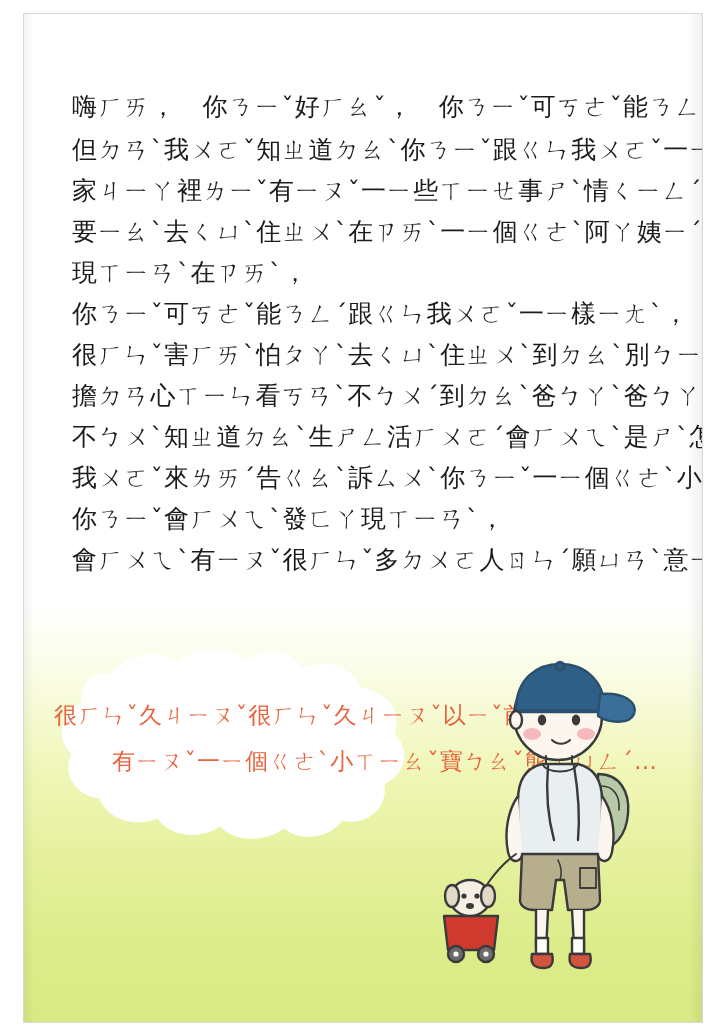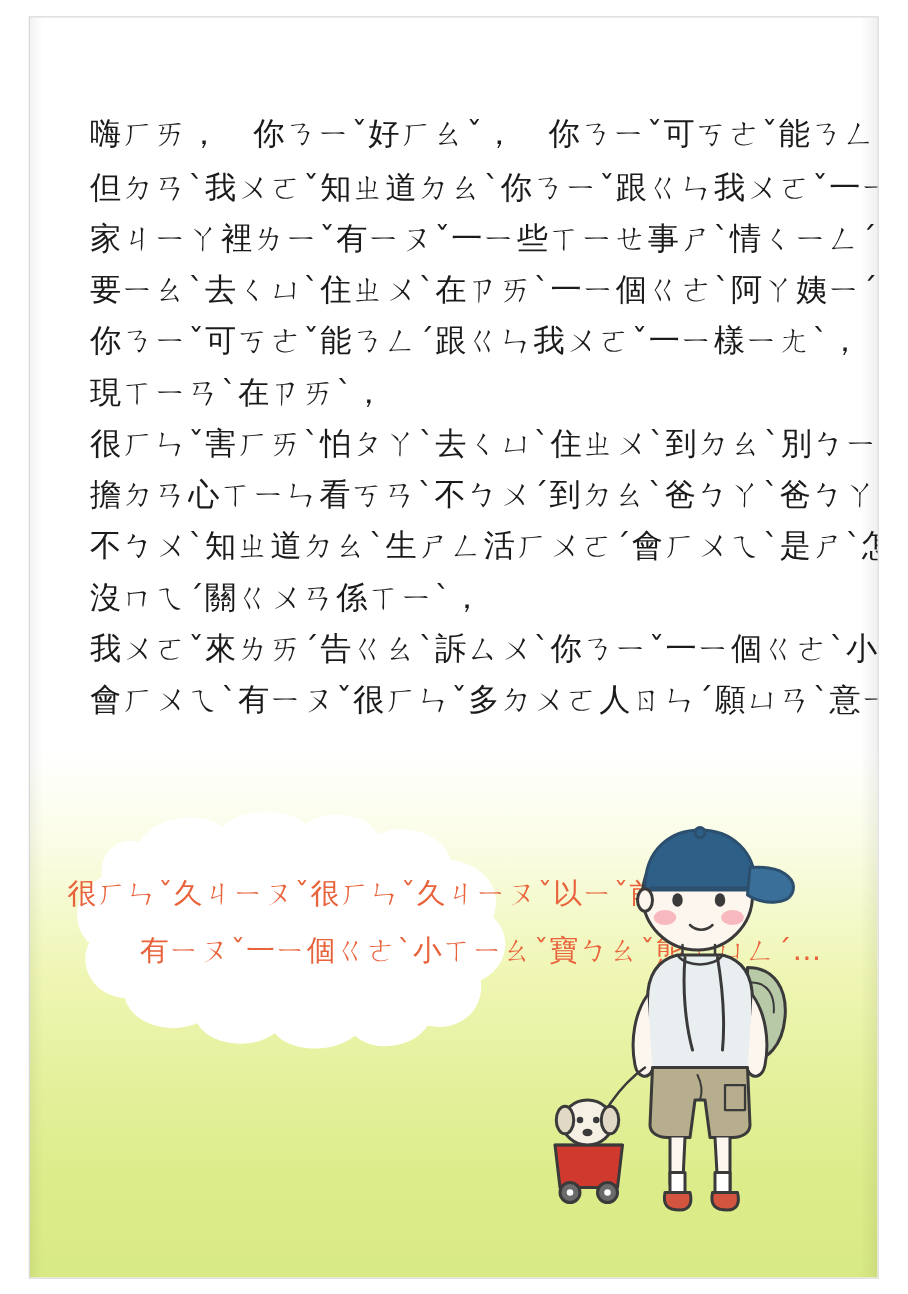--- a/index.html
+++ b/index.html
@@ -123,27 +123,27 @@
 <div class="page">
   <div class="scan-frame">
 
     <div class="illustration-field"></div>
 
     <div class="text-block">
       <div class="line first">嗨ㄏㄞ，　你ㄋㄧˇ好ㄏㄠˇ，　你ㄋㄧˇ可ㄎㄜˇ能ㄋㄥˊ不ㄅㄨˋ認ㄖㄣˋ識ㄕˋ我ㄨㄛˇ，</div>
       <div class="line">但ㄉㄢˋ我ㄨㄛˇ知ㄓ道ㄉㄠˋ你ㄋㄧˇ跟ㄍㄣ我ㄨㄛˇ一ㄧ樣ㄧㄤˋ，</div>
       <div class="line">家ㄐㄧㄚ裡ㄌㄧˇ有ㄧㄡˇ一ㄧ些ㄒㄧㄝ事ㄕˋ情ㄑㄧㄥˊ，</div>
       <div class="line">要ㄧㄠˋ去ㄑㄩˋ住ㄓㄨˋ在ㄗㄞˋ一ㄧ個ㄍㄜˋ阿ㄚ姨ㄧˊ叔ㄕㄨˊ叔ㄕㄨ家ㄐㄧㄚ裡ㄌㄧˇ。</div>
+      <div class="line">現ㄒㄧㄢˋ在ㄗㄞˋ，</div>
       <div class="line">你ㄋㄧˇ可ㄎㄜˇ能ㄋㄥˊ跟ㄍㄣ我ㄨㄛˇ一ㄧ樣ㄧㄤˋ，</div>
-      <div class="line">現ㄒㄧㄢˋ在ㄗㄞˋ，</div>
       <div class="line">很ㄏㄣˇ害ㄏㄞˋ怕ㄆㄚˋ去ㄑㄩˋ住ㄓㄨˋ到ㄉㄠˋ別ㄅㄧㄝˊ人ㄖㄣˊ家ㄐㄧㄚ、</div>
       <div class="line">擔ㄉㄢ心ㄒㄧㄣ看ㄎㄢˋ不ㄅㄨˊ到ㄉㄠˋ爸ㄅㄚˋ爸ㄅㄚ媽ㄇㄚ媽ㄇㄚ、</div>
       <div class="line">不ㄅㄨˋ知ㄓ道ㄉㄠˋ生ㄕㄥ活ㄏㄨㄛˊ會ㄏㄨㄟˋ是ㄕˋ怎ㄗㄣˇ樣ㄧㄤˋ？　？　？</div>
-      <div class="line">沒ㄇㄟˊ關ㄍㄨㄢ係ㄒㄧˋ，</div>
       <div class="line">我ㄨㄛˇ來ㄌㄞˊ告ㄍㄠˋ訴ㄙㄨˋ你ㄋㄧˇ一ㄧ個ㄍㄜˋ小ㄒㄧㄠˇ寶ㄅㄠˇ熊ㄒㄩㄥˊ的ㄉㄜ故ㄍㄨˋ事ㄕˋ，</div>
+      <div class="line">你ㄋㄧˇ會ㄏㄨㄟˋ發ㄈㄚ現ㄒㄧㄢˋ，</div>
       <div class="line">會ㄏㄨㄟˋ有ㄧㄡˇ很ㄏㄣˇ多ㄉㄨㄛ人ㄖㄣˊ願ㄩㄢˋ意ㄧˋ幫ㄅㄤ小ㄒㄧㄠˇ寶ㄅㄠˇ熊ㄒㄩㄥˊ解ㄐㄧㄝˇ決ㄐㄩㄝˊ問ㄨㄣˋ題ㄊㄧˊ的ㄉㄜ。</div>
     </div>
 
     <div class="bubble">
       <svg width="360" height="200" viewBox="0 0 360 200" xmlns="http://www.w3.org/2000/svg">
         <path d="M58 28
                  C70 8, 104 2, 124 16
                  C140 0, 176 0, 190 14
                  C208 2, 238 4, 248 22
                  C272 12, 300 22, 306 42

